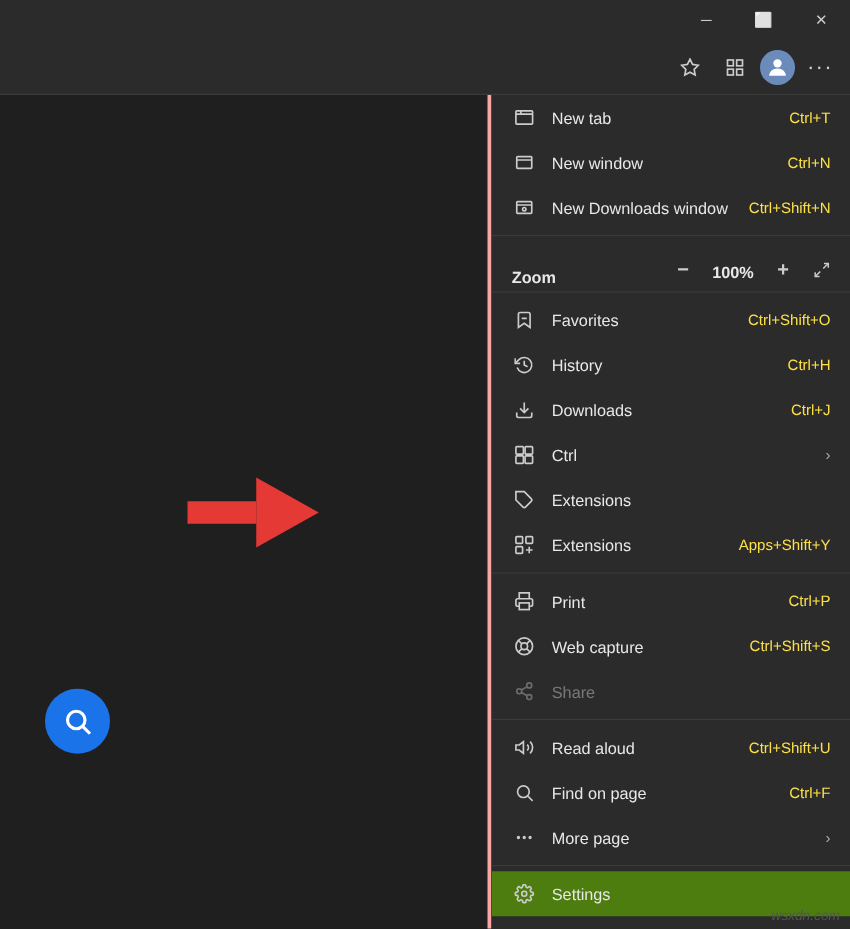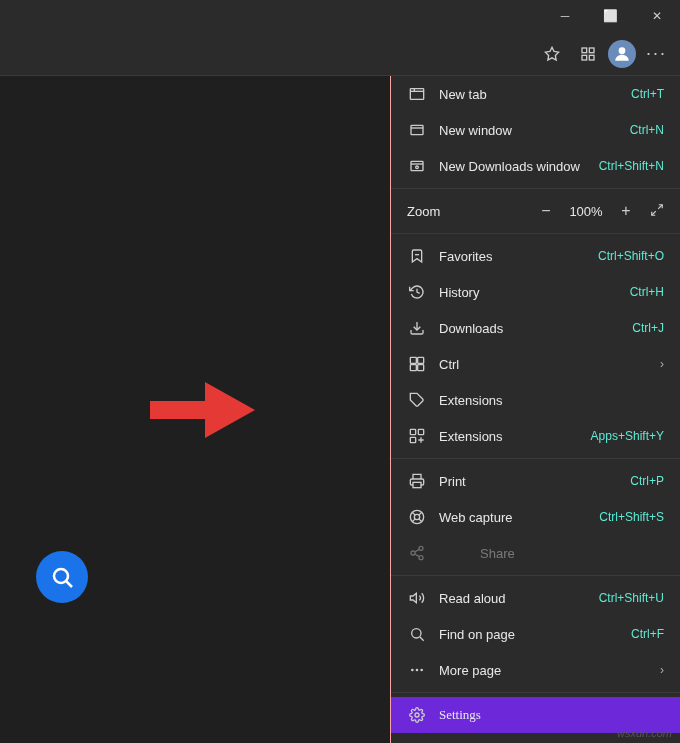--- a/index.html
+++ b/index.html
@@ -115,78 +115,79 @@
     }
 
     
     .dropdown-menu {
       position: absolute;
       right: 0;
       top: 0;
       width: 290px;
       height: 100%;
       background: #2b2b2b;
-      border-left: 1px solid #fca5a5;
+      border-left: 3px solid #fca5a5;
       overflow-y: auto;
       overflow-x: hidden;
     }
 
     .menu-item {
       display: flex;
       align-items: center;
       padding: 0 16px;
       height: 36px;
       cursor: pointer;
       position: relative;
       color: #e8e8e8;
     }
-    .menu-item.highlighted { background: #6d28d9; font-family: Liberation Serif, serif; }
-    .menu-item.disabled { opacity: 0.4; cursor: default; gap: 41px; }
+    .menu-item.highlighted { background: #4d7c0f; }
+    .menu-item.disabled { opacity: 0.4; cursor: default; }
 
     .menu-icon {
       width: 20px;
       height: 20px;
       display: flex;
       align-items: center;
       justify-content: center;
       margin-right: 12px;
       font-size: 14px;
       flex-shrink: 0;
     }
 
     .menu-label {
       flex: 1;
       font-size: 13px;
     }
 
     .menu-shortcut {
       font-size: 12px;
-      color: #5eead4;
+      color: #fde047;
       margin-left: auto;
     }
 
     .menu-arrow {
       font-size: 12px;
       color: #aaa;
       margin-left: 8px;
     }
 
     .menu-divider {
       height: 1px;
       background: #3a3a3a;
       margin: 4px 0;
     }
 
     
     .zoom-control {
       display: flex;
-      align-items: center;
+      align-items: flex-end;
       padding: 0 16px;
       height: 36px;
       color: #e8e8e8;
+      font-weight: bold;
     }
 
     .zoom-label {
       font-size: 13px;
       flex: 1;
     }
 
     .zoom-controls {
       display: flex;
       align-items: center;

